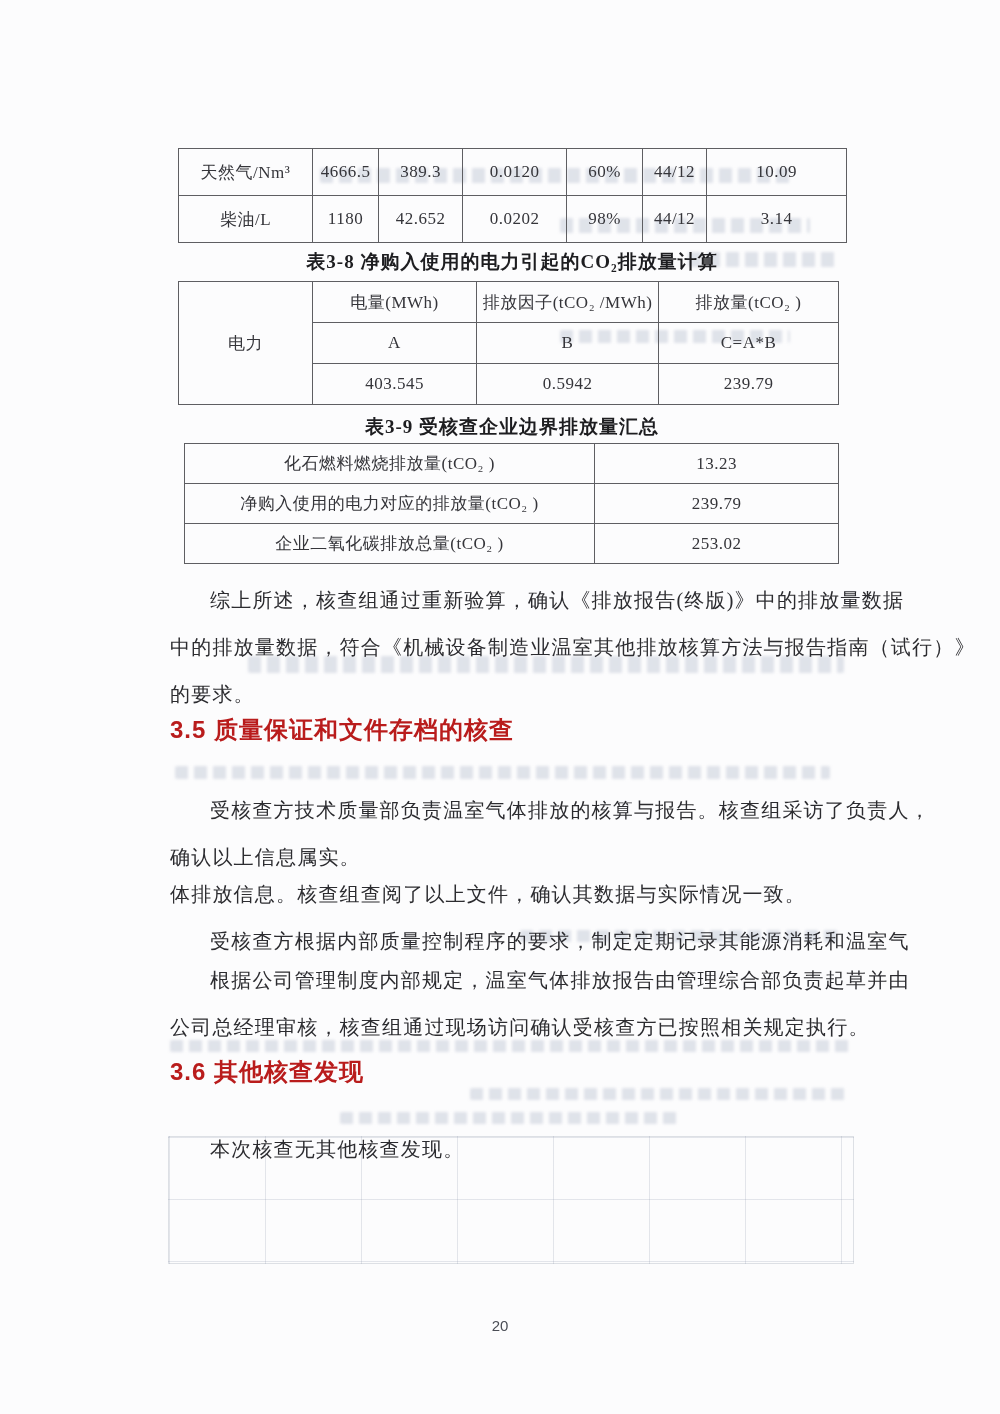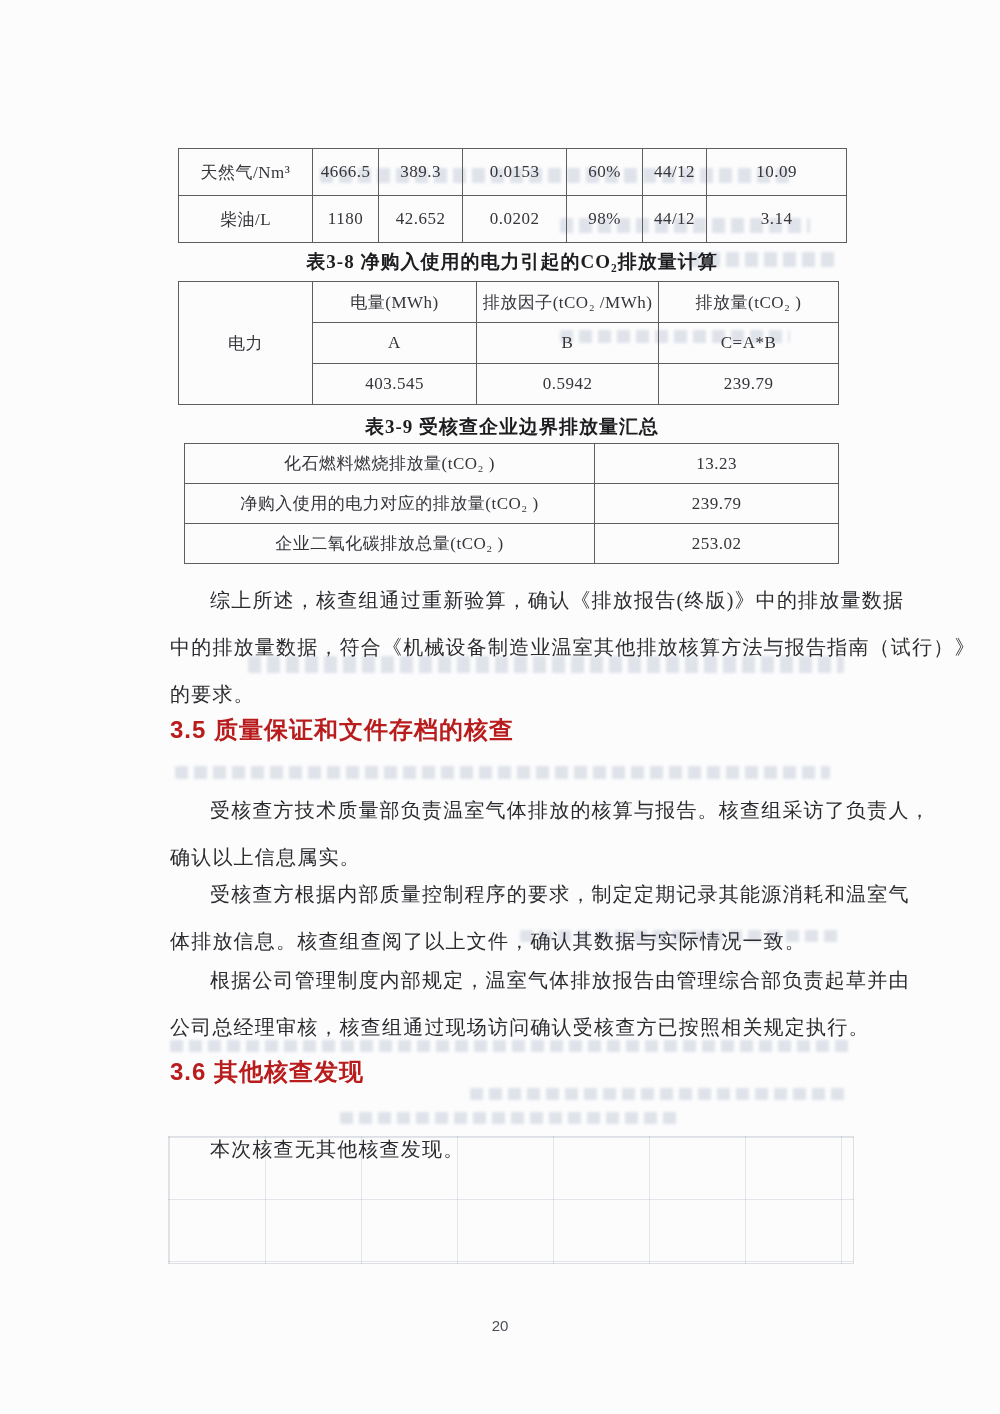--- a/index.html
+++ b/index.html
@@ -120,21 +120,21 @@
         <col style="width:104px">
           <col style="width:76px">
           <col style="width:64px">
           <col style="width:140px">
       </colgroup>
       <tbody>
         <tr>
           <td>天然气/Nm³</td>
           <td>4666.5</td>
           <td>389.3</td>
-          <td>0.0153</td>
+          <td>0.0120</td>
           <td>60%</td>
           <td>44/12</td>
           <td>10.09</td>
         </tr>
         <tr>
           <td>柴油/L</td>
           <td>1180</td>
           <td>42.652</td>
           <td>0.0202</td>
           <td>98%</td>
@@ -203,22 +203,22 @@
     </div>
 
     <div class="heading" style="top:714px;">3.5 质量保证和文件存档的核查</div>
 
     <div class="para" style="top:787px;">
       <div class="line indent">受核查方技术质量部负责温室气体排放的核算与报告。核查组采访了负责人，</div>
       <div class="line">确认以上信息属实。</div>
     </div>
 
     <div class="para" style="top:871px;">
+      <div class="line">体排放信息。核查组查阅了以上文件，确认其数据与实际情况一致。</div>
       <div class="line indent">受核查方根据内部质量控制程序的要求，制定定期记录其能源消耗和温室气</div>
-      <div class="line">体排放信息。核查组查阅了以上文件，确认其数据与实际情况一致。</div>
     </div>
 
     <div class="para" style="top:957px;">
       <div class="line indent">根据公司管理制度内部规定，温室气体排放报告由管理综合部负责起草并由</div>
       <div class="line">公司总经理审核，核查组通过现场访问确认受核查方已按照相关规定执行。</div>
     </div>
 
     <div class="heading" style="top:1056px;">3.6 其他核查发现</div>
 
     <div class="para" style="top:1126px;">

